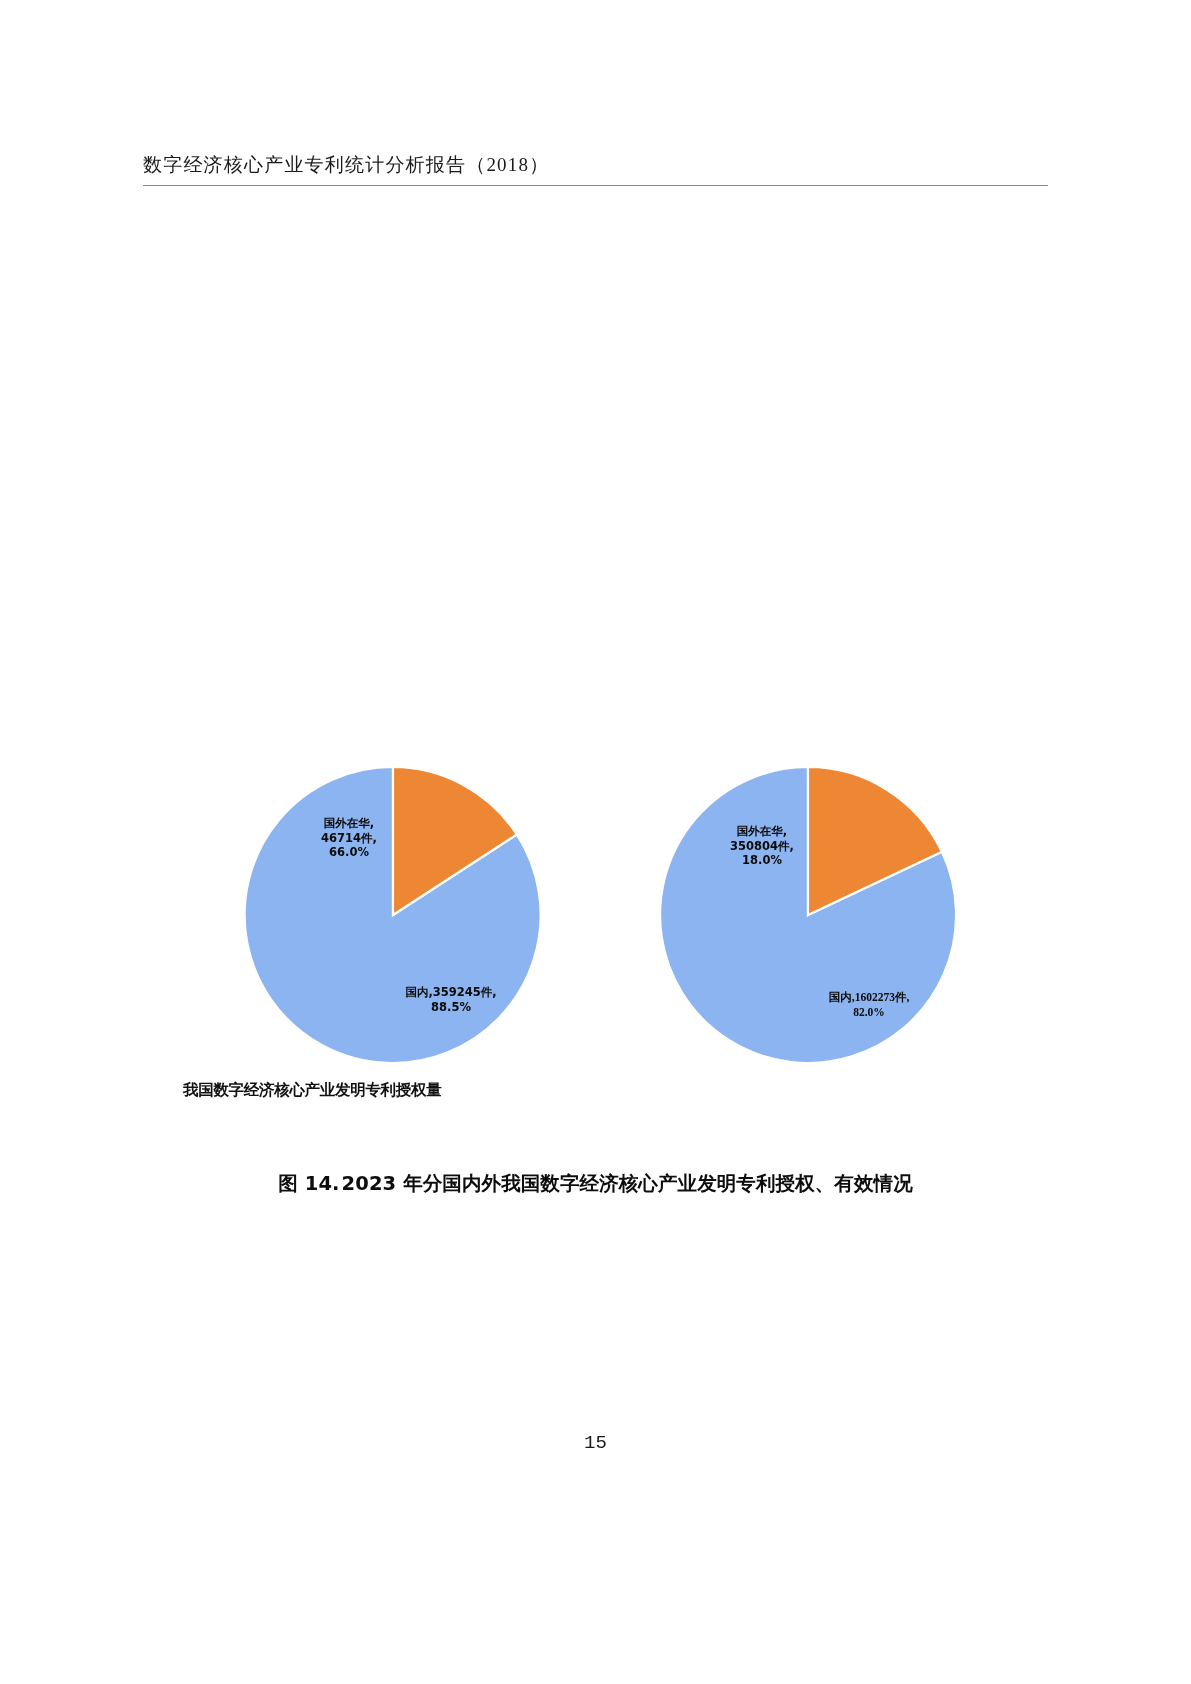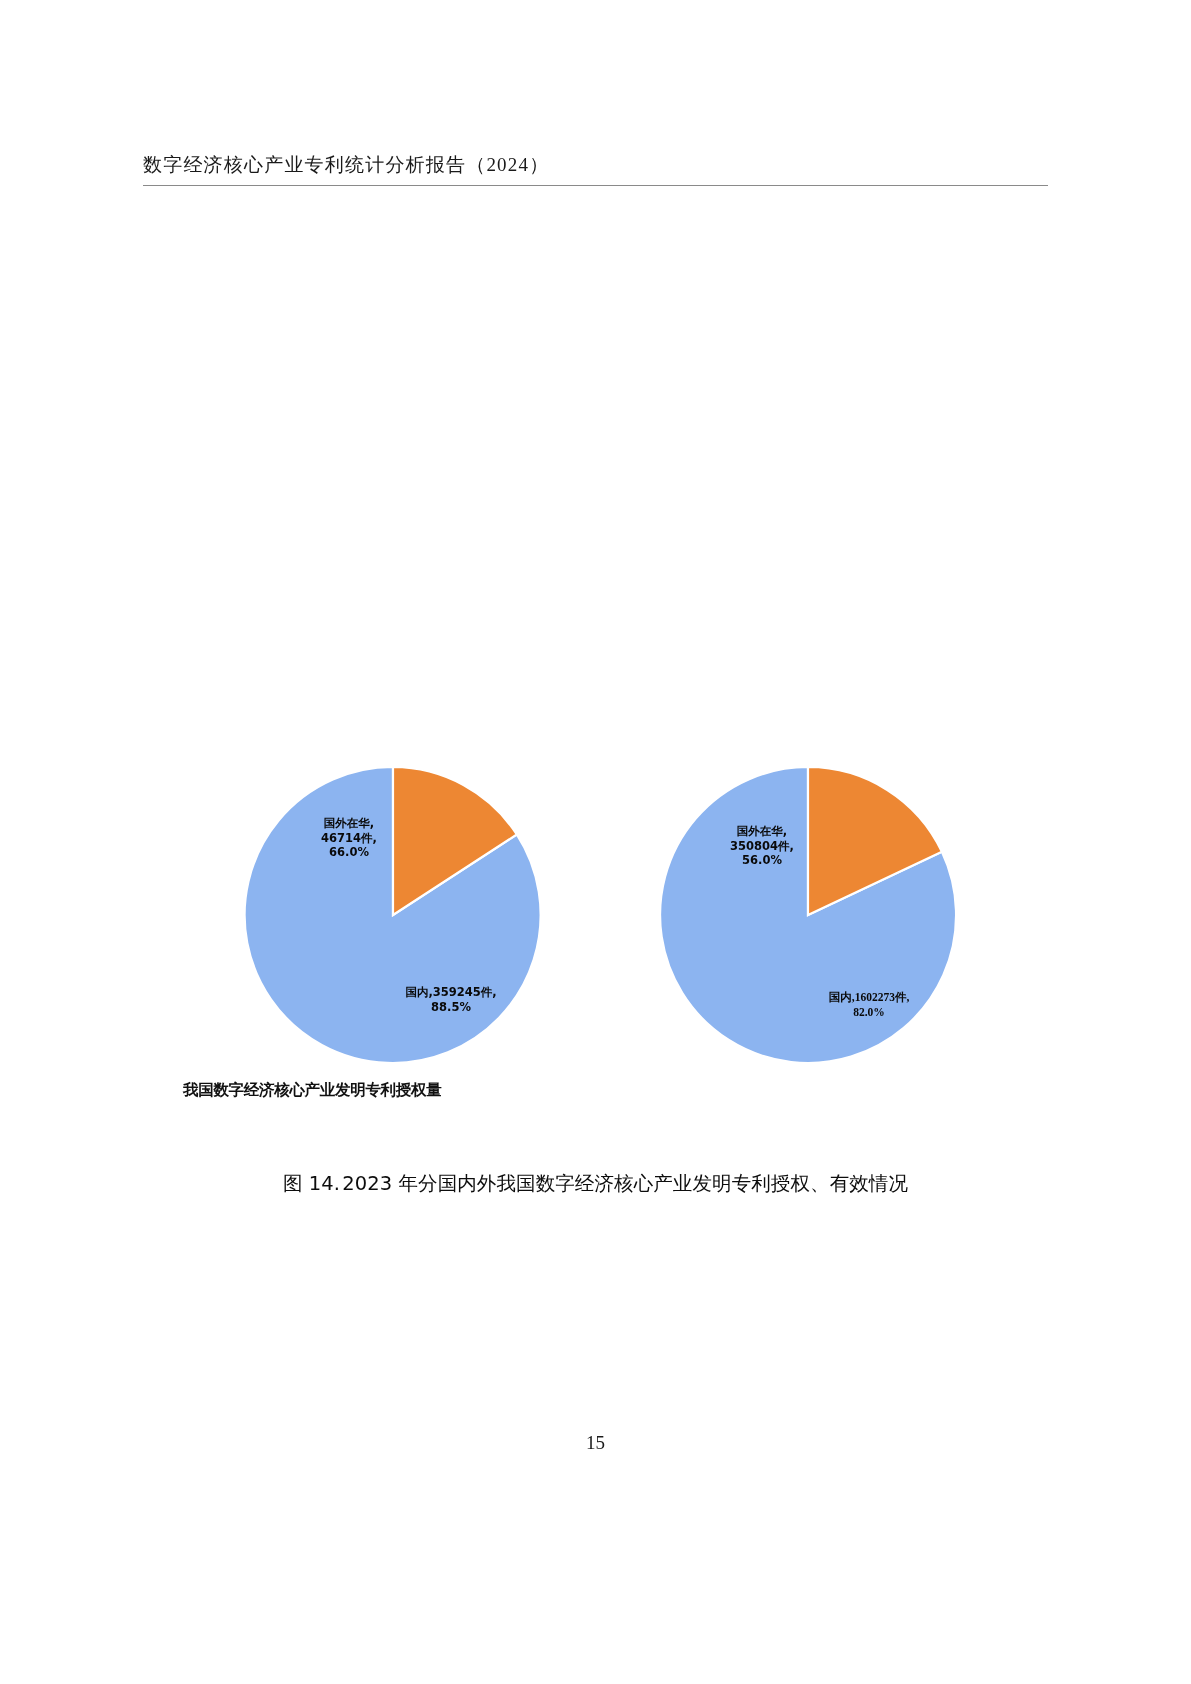--- a/index.html
+++ b/index.html
@@ -115,45 +115,45 @@
 
   
   .fig-caption {
     position: absolute;
     left: 143px;
     top: 1170px;
     width: 905px;
     text-align: center;
     font-family: "DejaVu Sans", "Liberation Sans", sans-serif;
     font-size: 19.5px;
-    font-weight: 400;
+    font-weight: 700;
     color: #0d0d0d;
     letter-spacing: 0.1px;
   }
   .fig-caption .cap-num { margin-right: 2px; }
 
   
   .page-number {
     position: absolute;
     left: 0;
     top: 1432px;
     width: 1191px;
     text-align: center;
-    font-family: Liberation Serif, serif;
+    font-family: Liberation Mono, monospace;
     font-size: 19px;
     color: #1a1a1a;
   }
 </style>
 </head>
 <body>
 
 <div class="page">
 
   <div class="header-block">
-    <div class="header-title">数字经济核心产业专利统计分析报告（2024）</div>
+    <div class="header-title">数字经济核心产业专利统计分析报告（2018）</div>
     <div class="header-rule"></div>
   </div>
 
   <div class="body-text">
   </div>
 
   <div class="figure-area">
 
     <div class="pie-panel left">
       <div class="pie-wrap">
@@ -183,21 +183,21 @@
         <svg class="pie-svg" width="330" height="310" viewBox="0 0 330 310">
 
           <path d="M 165 155 L 298.9 91.8 A 148 148 0 1 1 165 7 Z" fill="#8cb4f0" stroke="#ffffff" stroke-width="2.2"></path>
 
           <path d="M 165 155 L 165 7 A 148 148 0 0 1 298.9 91.8 Z" fill="#ed8733" stroke="#ffffff" stroke-width="2.2"></path>
         </svg>
 
         <div class="slice-label" style="left:58px; top:64px; width:122px;">
           <div>国外在华,</div>
           <div>350804件,</div>
-          <div>56.0%</div>
+          <div>18.0%</div>
         </div>
 
         <div class="slice-label" style="left:146px; top:230px; width:160px;font-family:Liberation Serif, serif;">
           <div>国内,1602273件,</div>
           <div>82.0%</div>
         </div>
       </div>
     </div>
   </div>
 

